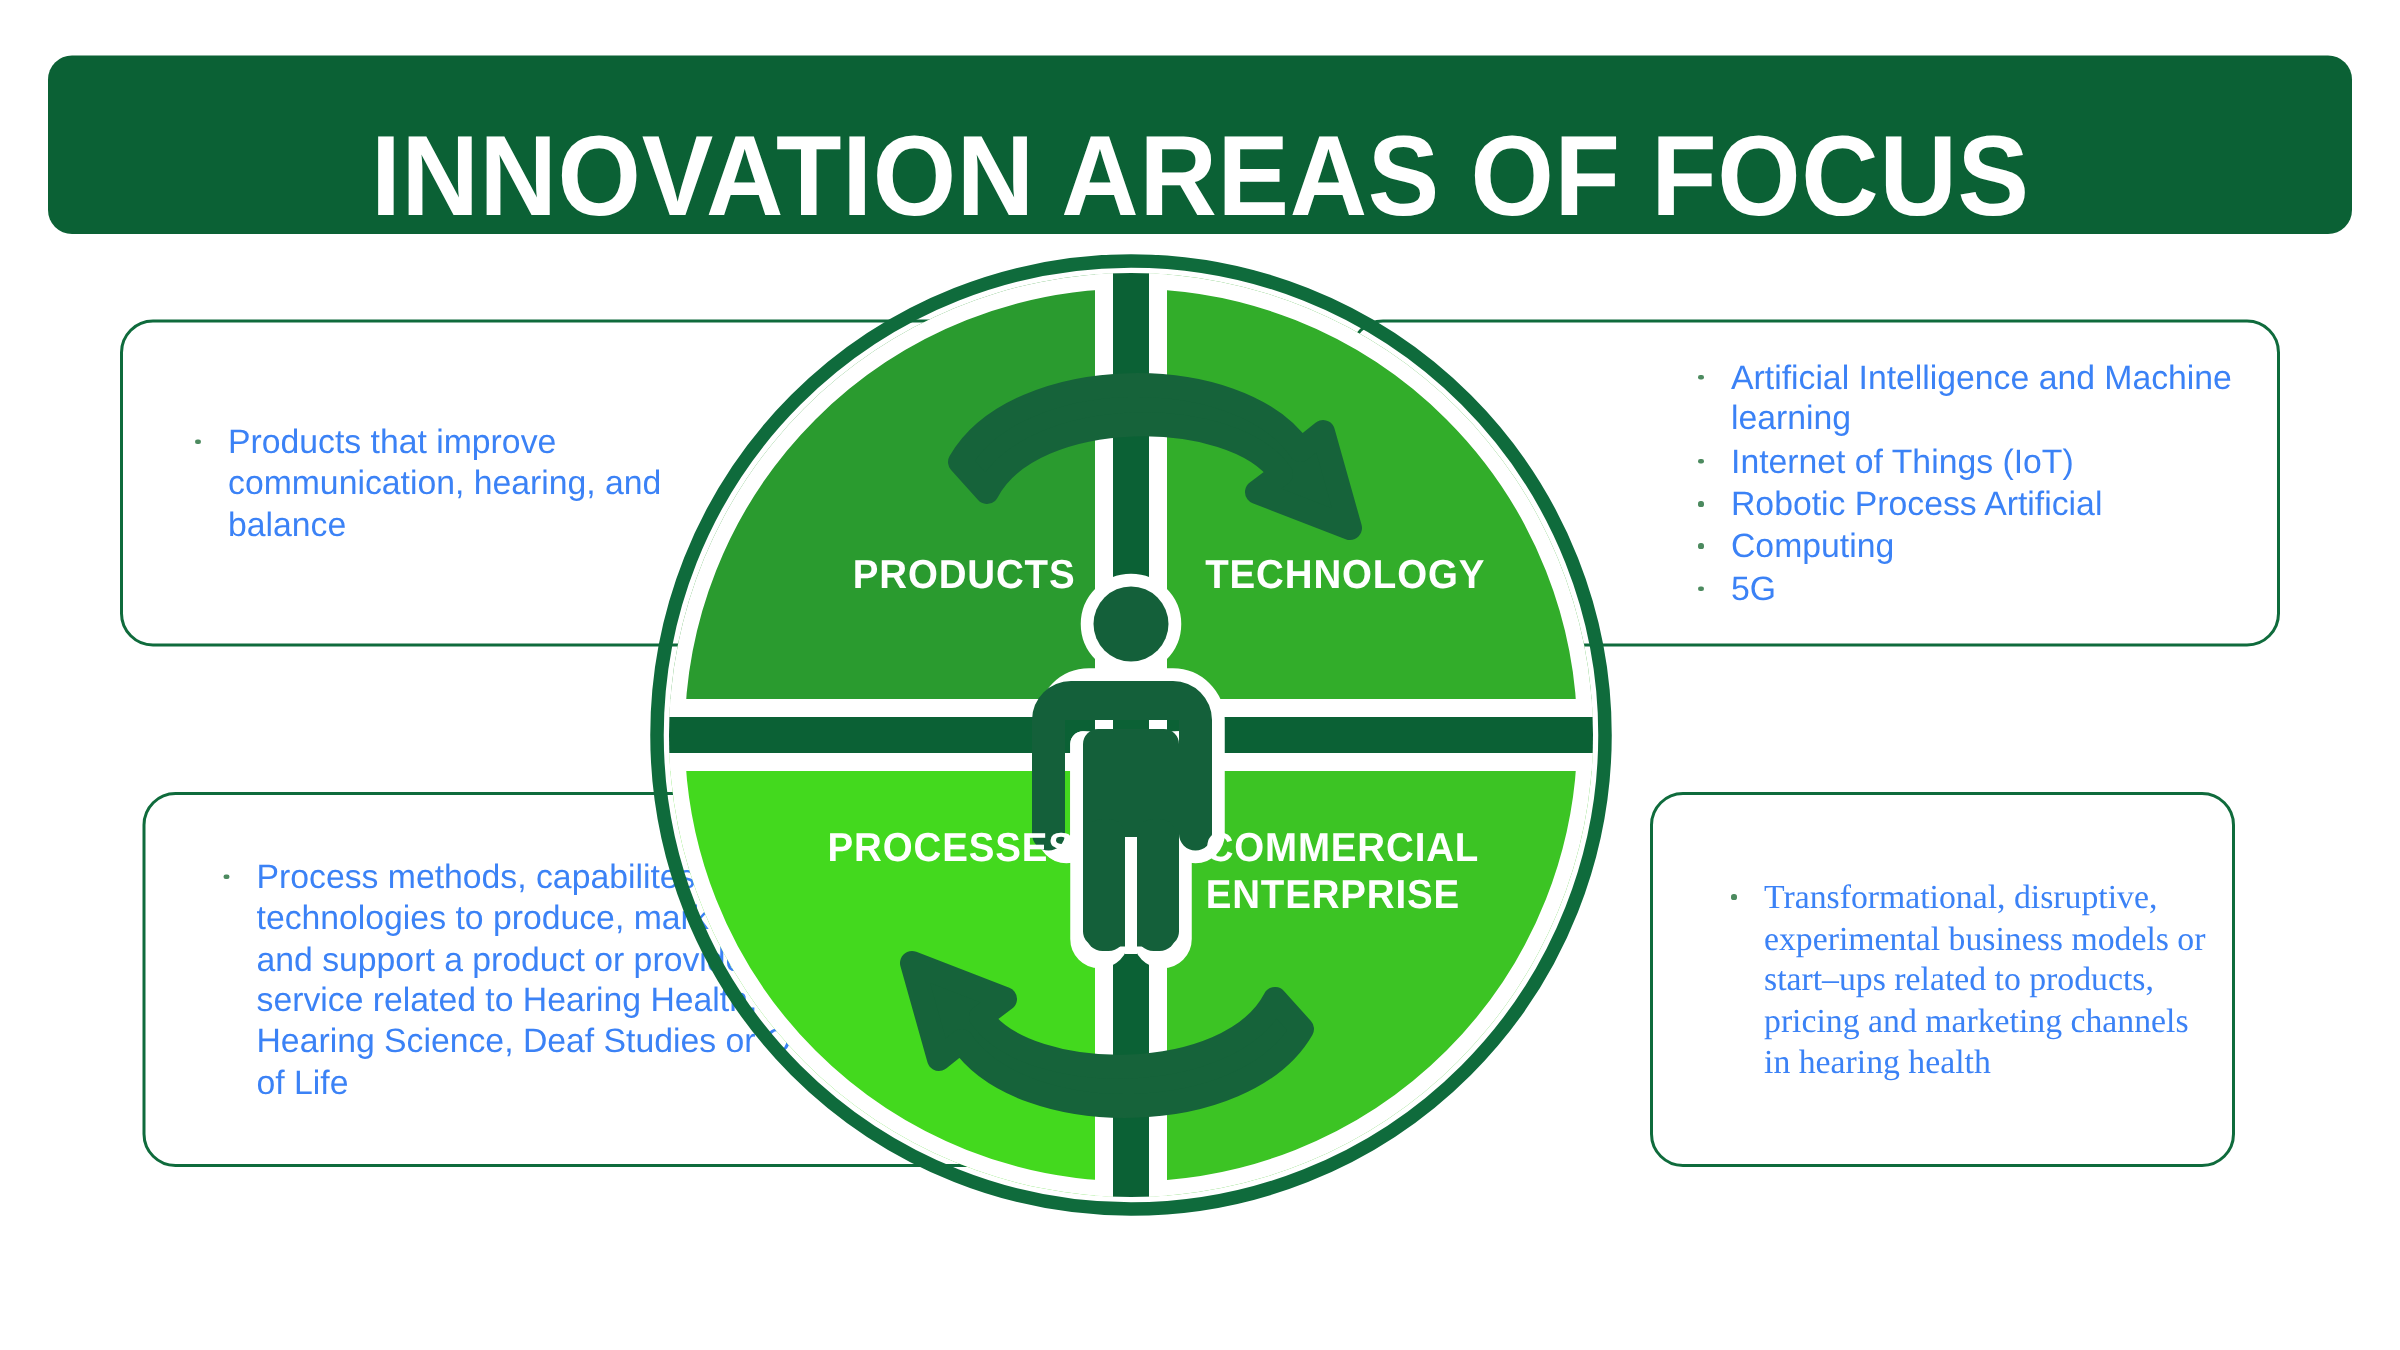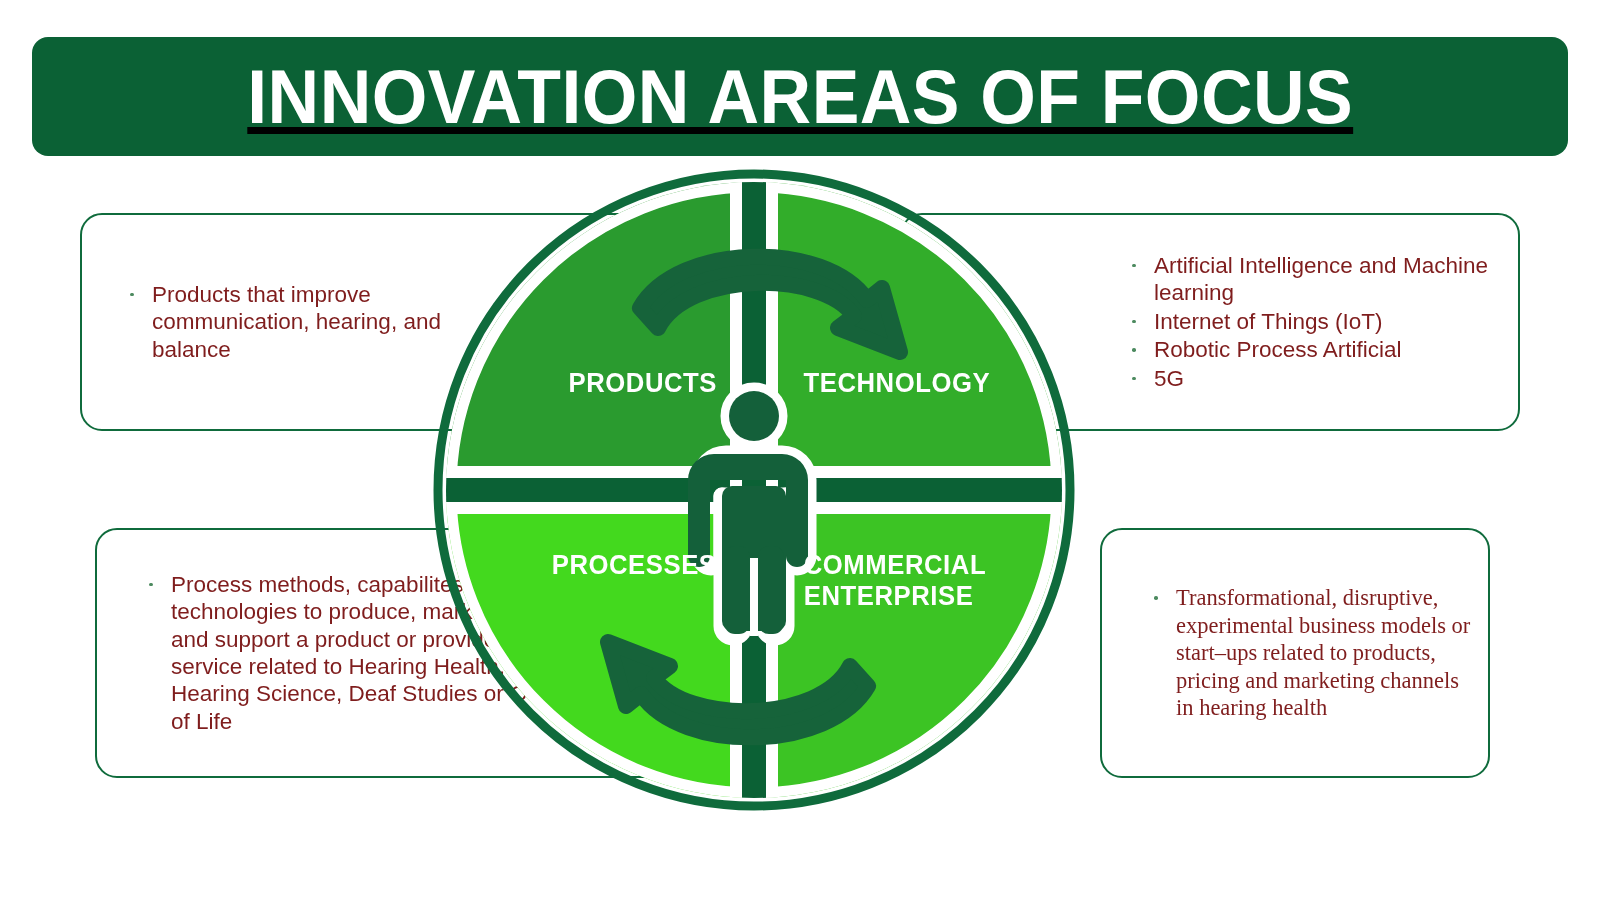--- a/index.html
+++ b/index.html
@@ -23,23 +23,22 @@
   
   .title-banner {
     position: absolute;
     left: 32px;
     top: 37px;
     width: 1536px;
     height: 119px;
     background: #0b6135;
     border-radius: 16px;
     display: flex;
-    align-items: center;
+    align-items: flex-end;
     justify-content: center;
-    text-decoration: underline;
   }
   .title-text {
     color: #ffffff;
     font-family: "Liberation Sans Narrow", "Liberation Sans", sans-serif;
     font-weight: bold;
     font-size: 76px;
     letter-spacing: 0.5px;
     line-height: 1;
     transform: scaleX(0.94);
     transform-origin: center;
@@ -63,21 +62,21 @@
 
   .bullets {
     list-style: none;
     margin: 0;
     padding: 0;
     width: 100%;
   }
   .bullet {
     position: relative;
     padding-left: 26px;
-    color: #7f1d1d;
+    color: #3b82f6;
     font-size: 22.5px;
     line-height: 1.22;
     font-weight: 400;
   }
   .bullet::before {
     content: "";
     position: absolute;
     left: 4px;
     top: 12px;
     width: 3.5px;
@@ -133,20 +132,21 @@
     <ul class="bullets">
       <li class="bullet">Products that improve communication, hearing, and balance</li>
     </ul>
   </div>
 
   <div class="card card-tr">
     <ul class="bullets">
       <li class="bullet">Artificial Intelligence and Machine learning</li>
       <li class="bullet">Internet of Things (IoT)</li>
       <li class="bullet">Robotic Process Artificial</li>
+      <li class="bullet">Computing</li>
       <li class="bullet">5G</li>
     </ul>
   </div>
 
   <div class="card card-bl">
     <ul class="bullets">
       <li class="bullet">Process methods, capabilites &amp; technologies to produce, market, deliver and support a product or provide a service related to Hearing Health, Hearing Science, Deaf Studies or Quality of Life</li>
     </ul>
   </div>
 

